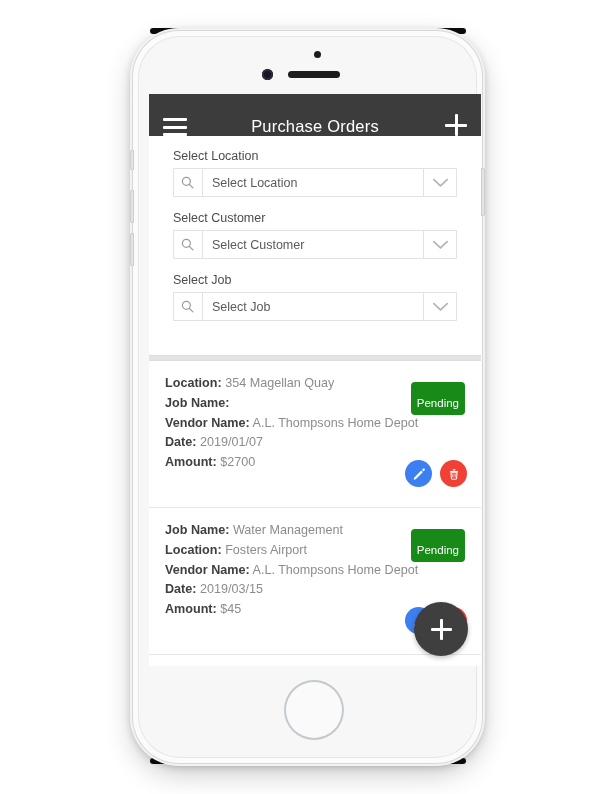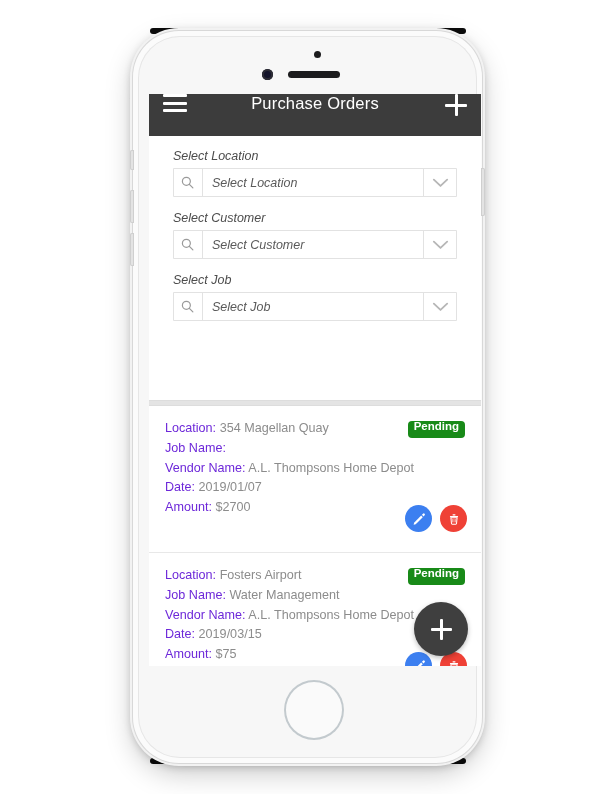--- a/index.html
+++ b/index.html
@@ -112,21 +112,21 @@
     background: #ffffff;
     overflow: hidden;
     z-index: 5;
   }
 
   
   .appbar {
     height: 42px;
     background: #3c3c3c;
     display: flex;
-    align-items: flex-start;
+    align-items: flex-end;
     justify-content: space-between;
     padding: 0 14px;
     box-sizing: border-box;
   }
   .hamburger {
     width: 24px;
     height: 18px;
     display: flex;
     flex-direction: column;
     justify-content: space-between;
@@ -160,23 +160,22 @@
     background: #ffffff;
     border-radius: 1px;
   }
   .plus-icon::before { left: 0; top: 9.5px; width: 22px; height: 3.5px; }
   .plus-icon::after  { top: 0; left: 9.5px; height: 22px; width: 3.5px; }
 
   
   .filter-form {
     padding: 13px 24px 12px 24px;
     background: #ffffff;
-    height: 264px;
+    height: 219px;
     box-sizing: border-box;
-    font-style: italic;
   }
   .field-group { margin-bottom: 14px; }
   .field-label {
     font-size: 12.5px;
     color: #4c4c4c;
     margin-bottom: 5px;
   }
   .select-field {
     display: flex;
     height: 29px;
@@ -227,34 +226,33 @@
     box-sizing: border-box;
     height: 147px;
   }
   .order-row {
     font-size: 12.6px;
     line-height: 19.8px;
     color: #8c8c8c;
     white-space: nowrap;
   }
   .order-row .k {
-    color: #6d28d9;
-    font-weight: normal;
+    color: #404040;
+    font-weight: bold;
   }
   .status-badge {
     position: absolute;
     right: 16px;
-    top: 15px;
+    top: 21px;
     background: #188a18;
     color: #ffffff;
     font-size: 11.5px;
     line-height: 1;
-    padding: 0 6px 5px 6px;
+    padding: 16px 6px 5px 6px;
     border-radius: 4px;
-    font-weight: bold;
   }
   .card-actions {
     position: absolute;
     right: 14px;
     bottom: 20px;
     display: flex;
     gap: 8px;
   }
   .action-btn {
     width: 27px;
@@ -427,38 +425,38 @@
             <path d="M5.6 8.2 h8.8 l-0.8 8.3 a1 1 0 0 1 -1 0.9 h-5.2 a1 1 0 0 1 -1 -0.9 Z" fill="none" stroke="#ffffff" stroke-width="1.5"></path>
             <line x1="8.4" y1="10.1" x2="8.4" y2="14.8" stroke="#ffffff" stroke-width="1.2"></line>
             <line x1="11.6" y1="10.1" x2="11.6" y2="14.8" stroke="#ffffff" stroke-width="1.2"></line>
           </svg>
         </div>
       </div>
     </div>
 
     <div class="order-card">
       <div class="order-row">
+        <span class="k">Job Name:</span>
+        <span>Water Management</span>
+      </div>
+      <div class="order-row">
         <span class="k">Location:</span>
         <span>Fosters Airport</span>
       </div>
       <div class="order-row">
-        <span class="k">Job Name:</span>
-        <span>Water Management</span>
-      </div>
-      <div class="order-row">
         <span class="k">Vendor Name:</span>
         <span>A.L. Thompsons Home Depot</span>
       </div>
       <div class="order-row">
         <span class="k">Date:</span>
         <span>2019/03/15</span>
       </div>
       <div class="order-row">
         <span class="k">Amount:</span>
-        <span>$75</span>
+        <span>$45</span>
       </div>
       <div class="status-badge">Pending</div>
       <div class="card-actions">
         <div class="action-btn action-edit">
           <svg width="14" height="14" viewBox="0 0 20 20">
             <path d="M3 15.2 L13.1 5.1 L15.4 7.4 L5.3 17.5 L2.3 18.2 Z" fill="#ffffff"></path>
             <path d="M14.2 4 L15.7 2.5 A1.6 1.6 0 0 1 18 4.8 L16.5 6.3 Z" fill="#ffffff"></path>
           </svg>
         </div>
         <div class="action-btn action-delete">

